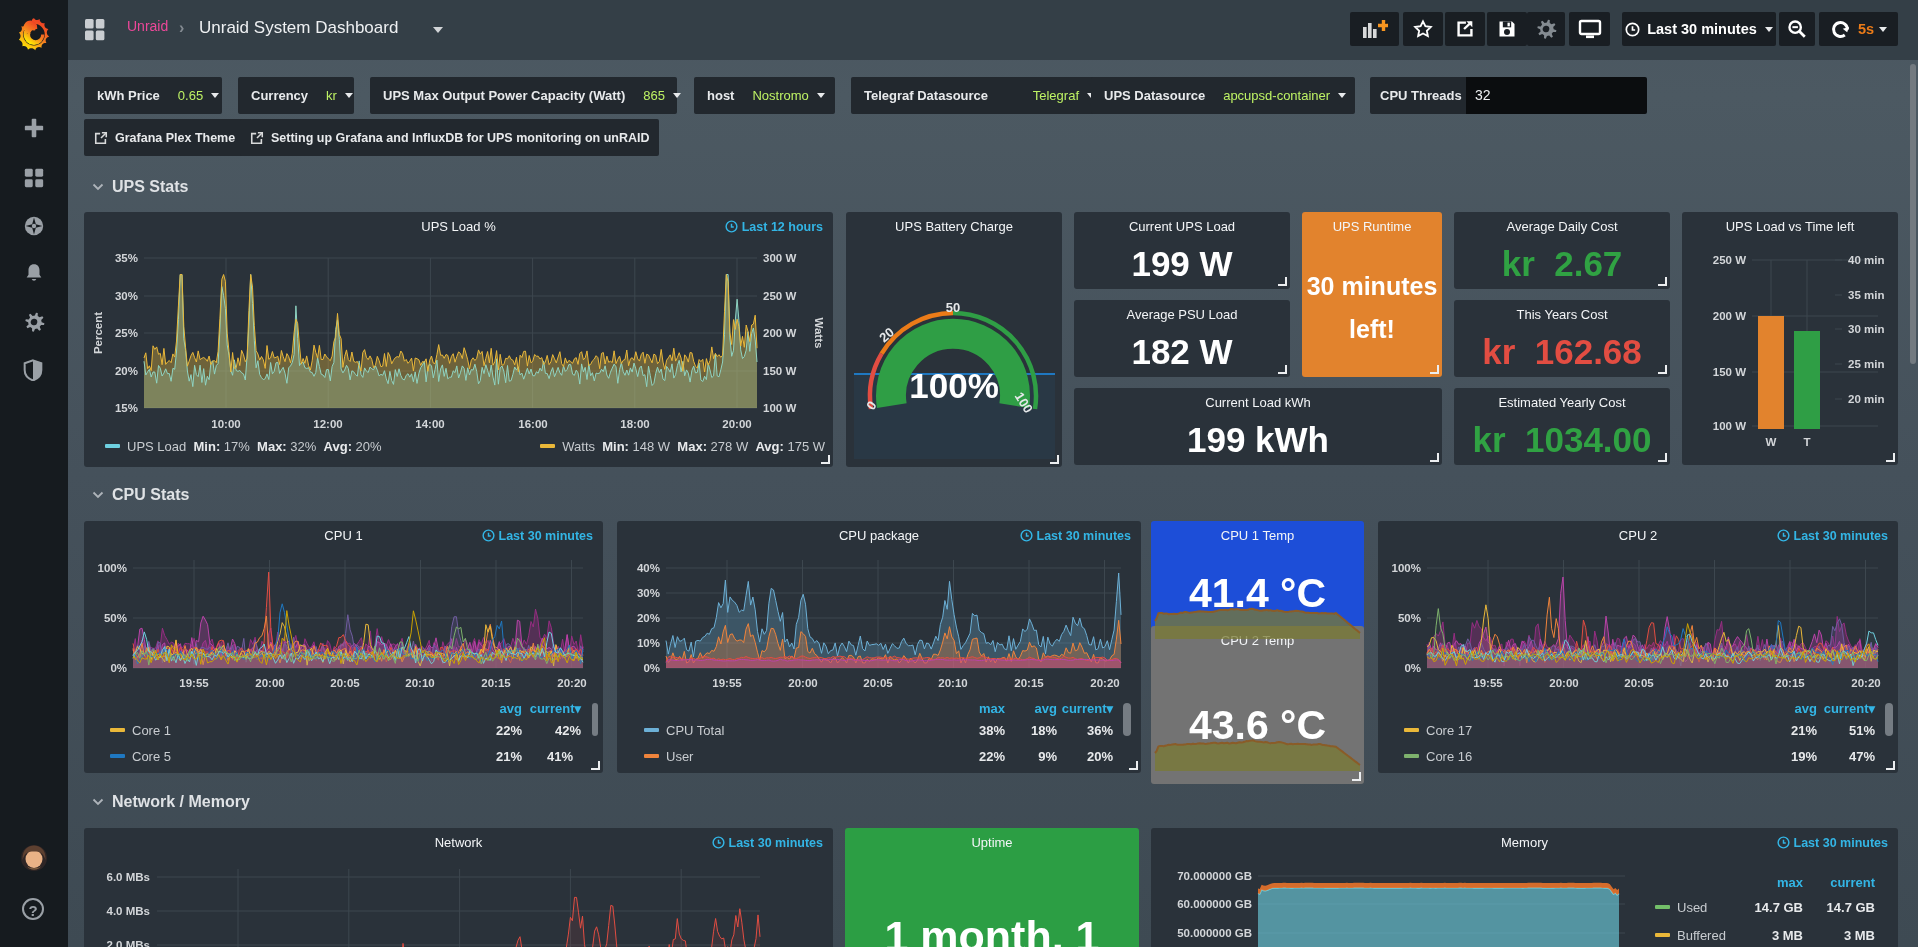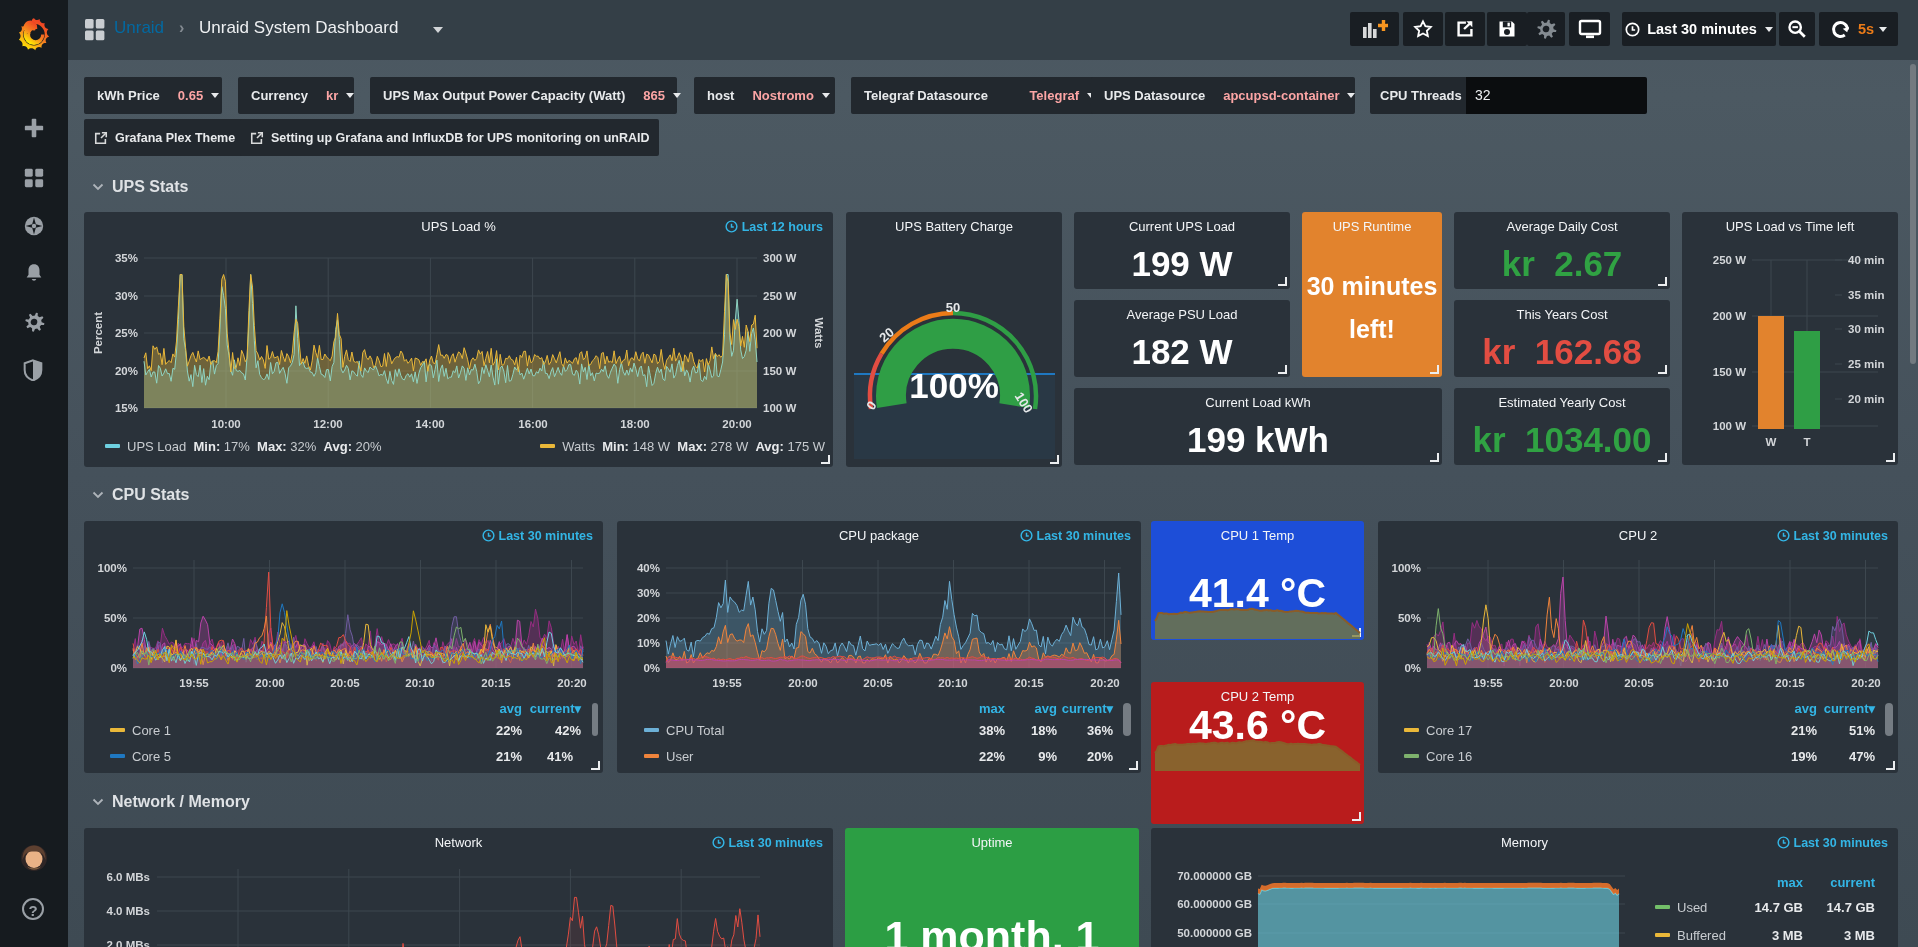--- a/index.html
+++ b/index.html
@@ -9,38 +9,38 @@
 .panel{position:absolute;background:#2a323a;border-radius:3px}
 .ptitle{position:absolute;top:7px;left:0;right:0;text-align:center;font-size:13px;font-weight:400;color:#f3f5f7}
 .timeinfo{position:absolute;top:8px;font-size:12.5px;font-weight:700;color:#33b5e5}
 .corner{position:absolute;right:3px;bottom:3px;width:9px;height:9px;border-right:2.5px solid #eceef0;border-bottom:2.5px solid #eceef0}
 .tick{font:700 11.5px "Liberation Sans",sans-serif;fill:#d3d6d9}
 .glab{font:700 13px "Liberation Sans",sans-serif;fill:#e6e8ea}
 .bigstat{position:absolute;display:flex;align-items:center;justify-content:center;font-weight:700;color:#fff;white-space:nowrap}
 .sechead{position:absolute;font-size:16px;font-weight:700;color:#dfe2e5}
 .pill{position:absolute;height:37px;background:#22282e;border-radius:2px;display:flex;align-items:center;justify-content:space-between;font-size:13px;white-space:nowrap;padding:0 13px}
 .pill .lab{font-weight:700;color:#e8eaec}
-.pill .val{color:#fca5a5;font-weight:700;padding-left:18px}
+.pill .val{color:#bef264;font-weight:400;padding-left:18px}
 .caret{display:inline-block;width:0;height:0;border-left:4.5px solid transparent;border-right:4.5px solid transparent;border-top:5px solid #e8eaec;margin-left:8px;vertical-align:2px}
 .linkpill{position:absolute;height:37px;background:#22282e;border-radius:2px;display:inline-flex;align-items:center;padding:8px 10px;font-size:12.5px;font-weight:700;color:#e8eaec;white-space:nowrap}
 .linkpill svg{flex-shrink:0}
 .navbtn{position:absolute;top:12px;height:34px;background:#191e23;border-radius:2px;display:flex;align-items:center;justify-content:center}
 .legend{position:absolute;font-size:13px;color:#c8ccd0;white-space:nowrap}
 .ldash{display:inline-block;width:15px;height:4px;border-radius:1px;vertical-align:3px;margin-right:7px}
 .lhead{color:#33b5e5;font-weight:700}
 .lval{color:#e8eaec;font-weight:700}
 </style></head><body>
 <div class="navbar"></div>
 <svg class="abs" style="left:85px;top:19px;z-index:6" width="20" height="22" viewBox="0 0 20 22" fill="#c9cdd1">
     <rect x="0" y="0" width="8.6" height="9.6" rx="1.5"></rect>
     <rect x="10.8" y="0" width="8.6" height="9.6" rx="1.5"></rect>
     <rect x="0" y="11.6" width="8.6" height="9.6" rx="1.5"></rect>
     <rect x="10.8" y="11.6" width="8.6" height="9.6" rx="1.5"></rect>
   </svg>
-<div class="abs" style="left:114px;top:18px;font-size:17px;color:#0369a1;z-index:6">Unraid</div>
+<div class="abs" style="left:127px;top:18px;font-size:14px;color:#ec4899;z-index:6">Unraid</div>
 <div class="abs" style="left:179px;top:19px;font-size:16px;font-weight:700;color:#848b92;z-index:6">›</div>
 <div class="abs" style="left:199px;top:18px;font-size:17px;color:#eef0f2;z-index:6">Unraid System Dashboard</div>
 <div class="abs" style="left:433px;top:27px;z-index:6;width:0;height:0;border-left:5px solid transparent;border-right:5px solid transparent;border-top:6px solid #d2d5d8"></div>
 <div class="navbtn" style="left:1350px;width:49px;z-index:6">
     <svg width="26" height="20" viewBox="0 0 26 20">
       <rect x="1" y="8" width="3.6" height="11" fill="#d8d9da"></rect>
       <rect x="6" y="4" width="3.6" height="15" fill="#d8d9da"></rect>
       <rect x="11" y="10" width="3.6" height="9" fill="#d8d9da"></rect>
       <path d="M17 7.5 L21 7.5 L21 3.5 L24.5 3.5 L24.5 7.5 L28 7.5" stroke="none"></path>
       <path d="M21.5 1 L21.5 12 M16 6.5 L27 6.5" stroke="#f79520" stroke-width="3.4"></path>
@@ -237,39 +237,40 @@
   </div>
 <div class="panel" style="left:1454px;top:388px;width:216px;height:77px">
     <div class="ptitle">Estimated Yearly Cost</div>
     <span class="corner"></span>
   </div>
 <div class="panel" style="left:1682px;top:212px;width:216px;height:253px">
     <div class="ptitle">UPS Load vs Time left</div>
     <span class="corner"></span>
   </div>
 <div class="panel" style="left:84px;top:521px;width:519px;height:252px">
+    <div class="ptitle">CPU 1</div>
     <div class="timeinfo" style="right:10px"><svg width="13" height="13" viewBox="0 0 16 16" style="vertical-align:-2px">
         <circle cx="8" cy="8" r="6.6" fill="none" stroke="#33b5e5" stroke-width="1.8"></circle>
         <path d="M8 4.5 L8 8.5 L10.8 8.5" fill="none" stroke="#33b5e5" stroke-width="1.8"></path>
       </svg> Last 30 minutes</div>
     <span class="corner"></span>
   </div>
 <div class="panel" style="left:617px;top:521px;width:524px;height:252px">
     <div class="ptitle">CPU package</div>
     <div class="timeinfo" style="right:10px"><svg width="13" height="13" viewBox="0 0 16 16" style="vertical-align:-2px">
         <circle cx="8" cy="8" r="6.6" fill="none" stroke="#33b5e5" stroke-width="1.8"></circle>
         <path d="M8 4.5 L8 8.5 L10.8 8.5" fill="none" stroke="#33b5e5" stroke-width="1.8"></path>
       </svg> Last 30 minutes</div>
     <span class="corner"></span>
   </div>
 <div class="panel" style="left:1151px;top:521px;width:213px;height:119px;background:#1d4ed8">
     <div class="ptitle">CPU 1 Temp</div>
     <span class="corner"></span>
   </div>
-<div class="panel" style="left:1151px;top:682px;width:213px;height:142px;background:#b91c1c">
+<div class="panel" style="left:1151px;top:626px;width:213px;height:158px;background:#737373">
     <div class="ptitle">CPU 2 Temp</div>
     <span class="corner"></span>
   </div>
 <div class="panel" style="left:1378px;top:521px;width:520px;height:252px">
     <div class="ptitle">CPU 2</div>
     <div class="timeinfo" style="right:10px"><svg width="13" height="13" viewBox="0 0 16 16" style="vertical-align:-2px">
         <circle cx="8" cy="8" r="6.6" fill="none" stroke="#33b5e5" stroke-width="1.8"></circle>
         <path d="M8 4.5 L8 8.5 L10.8 8.5" fill="none" stroke="#33b5e5" stroke-width="1.8"></path>
       </svg> Last 30 minutes</div>
     <span class="corner"></span>

